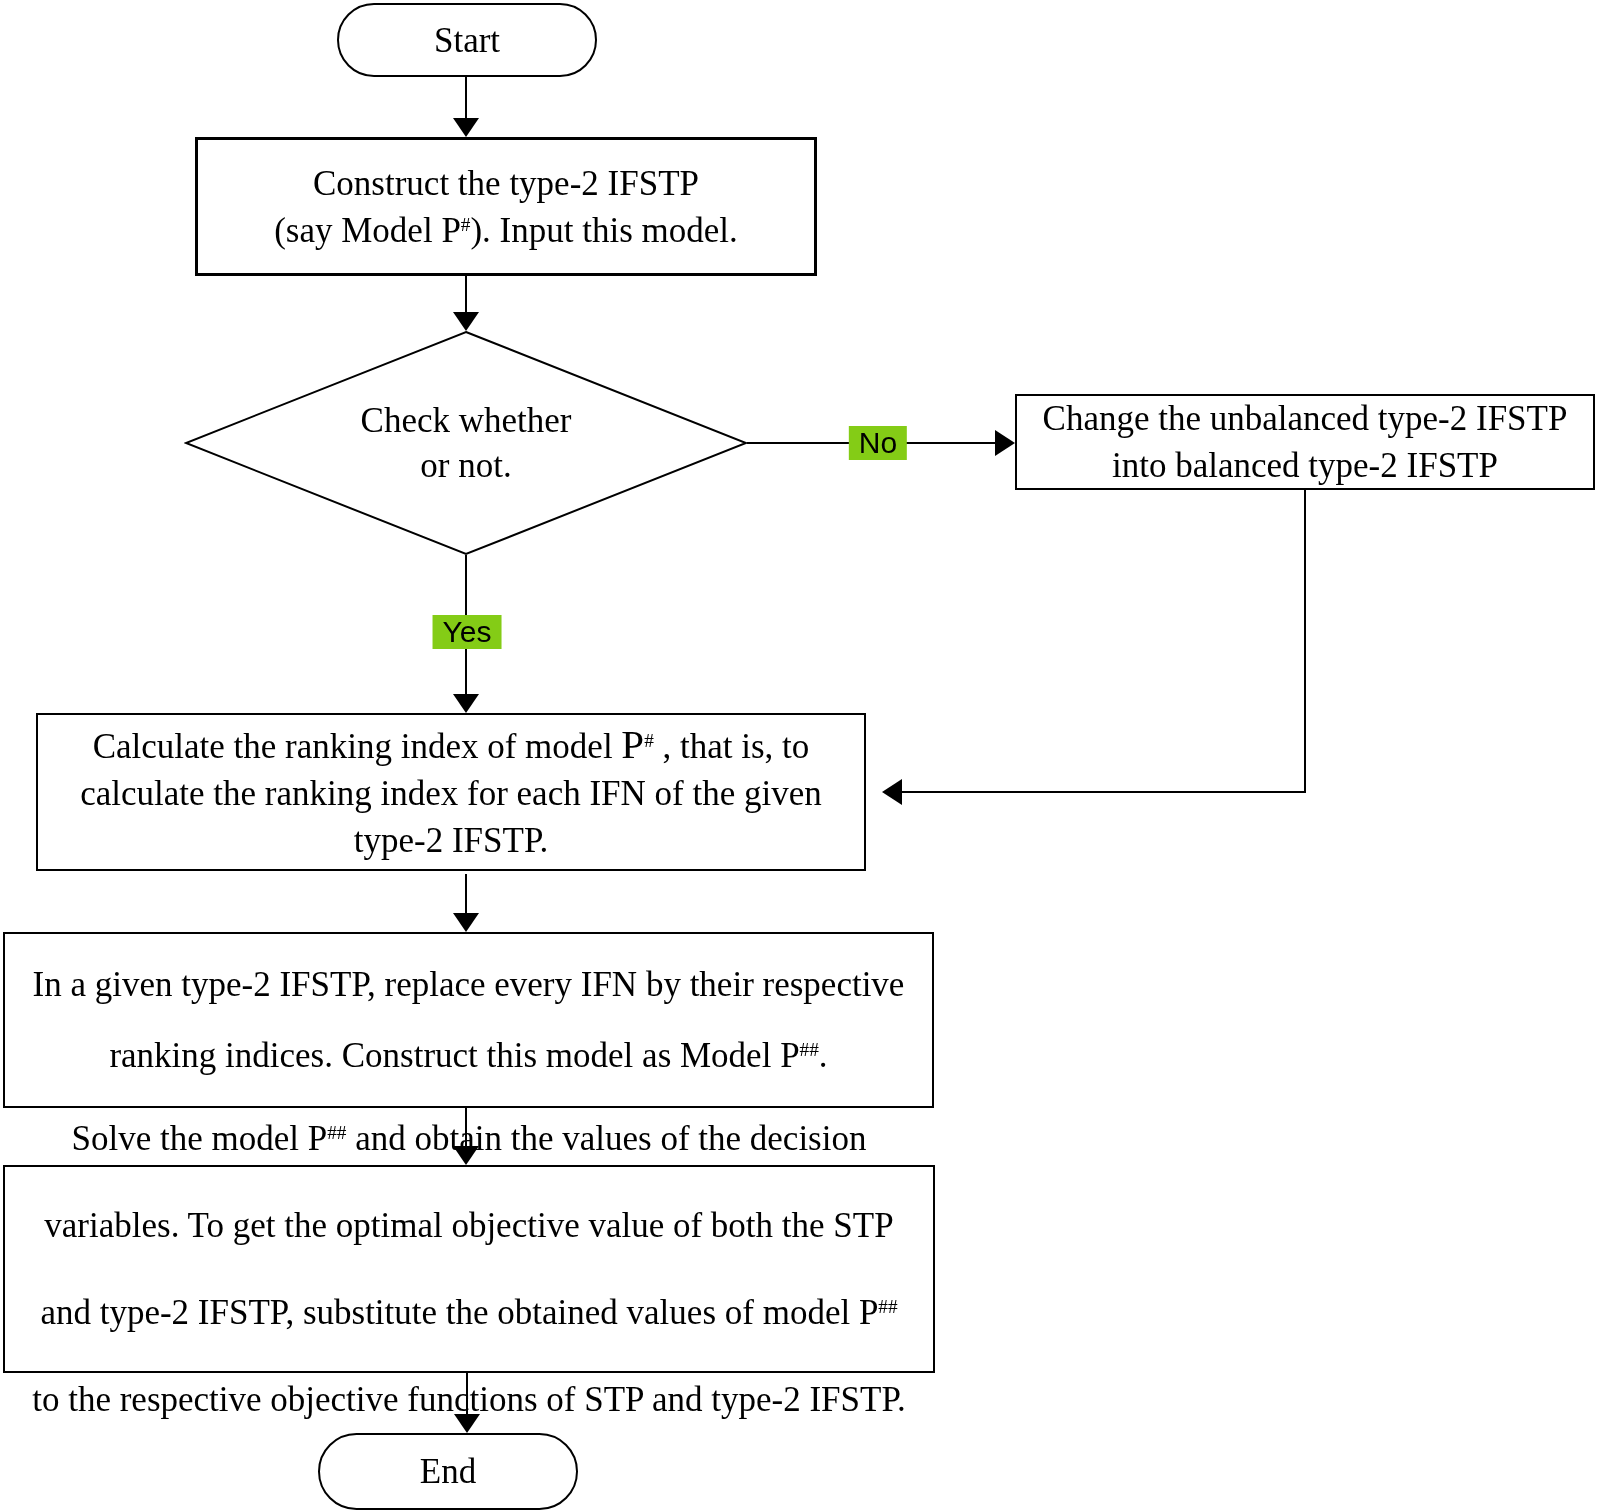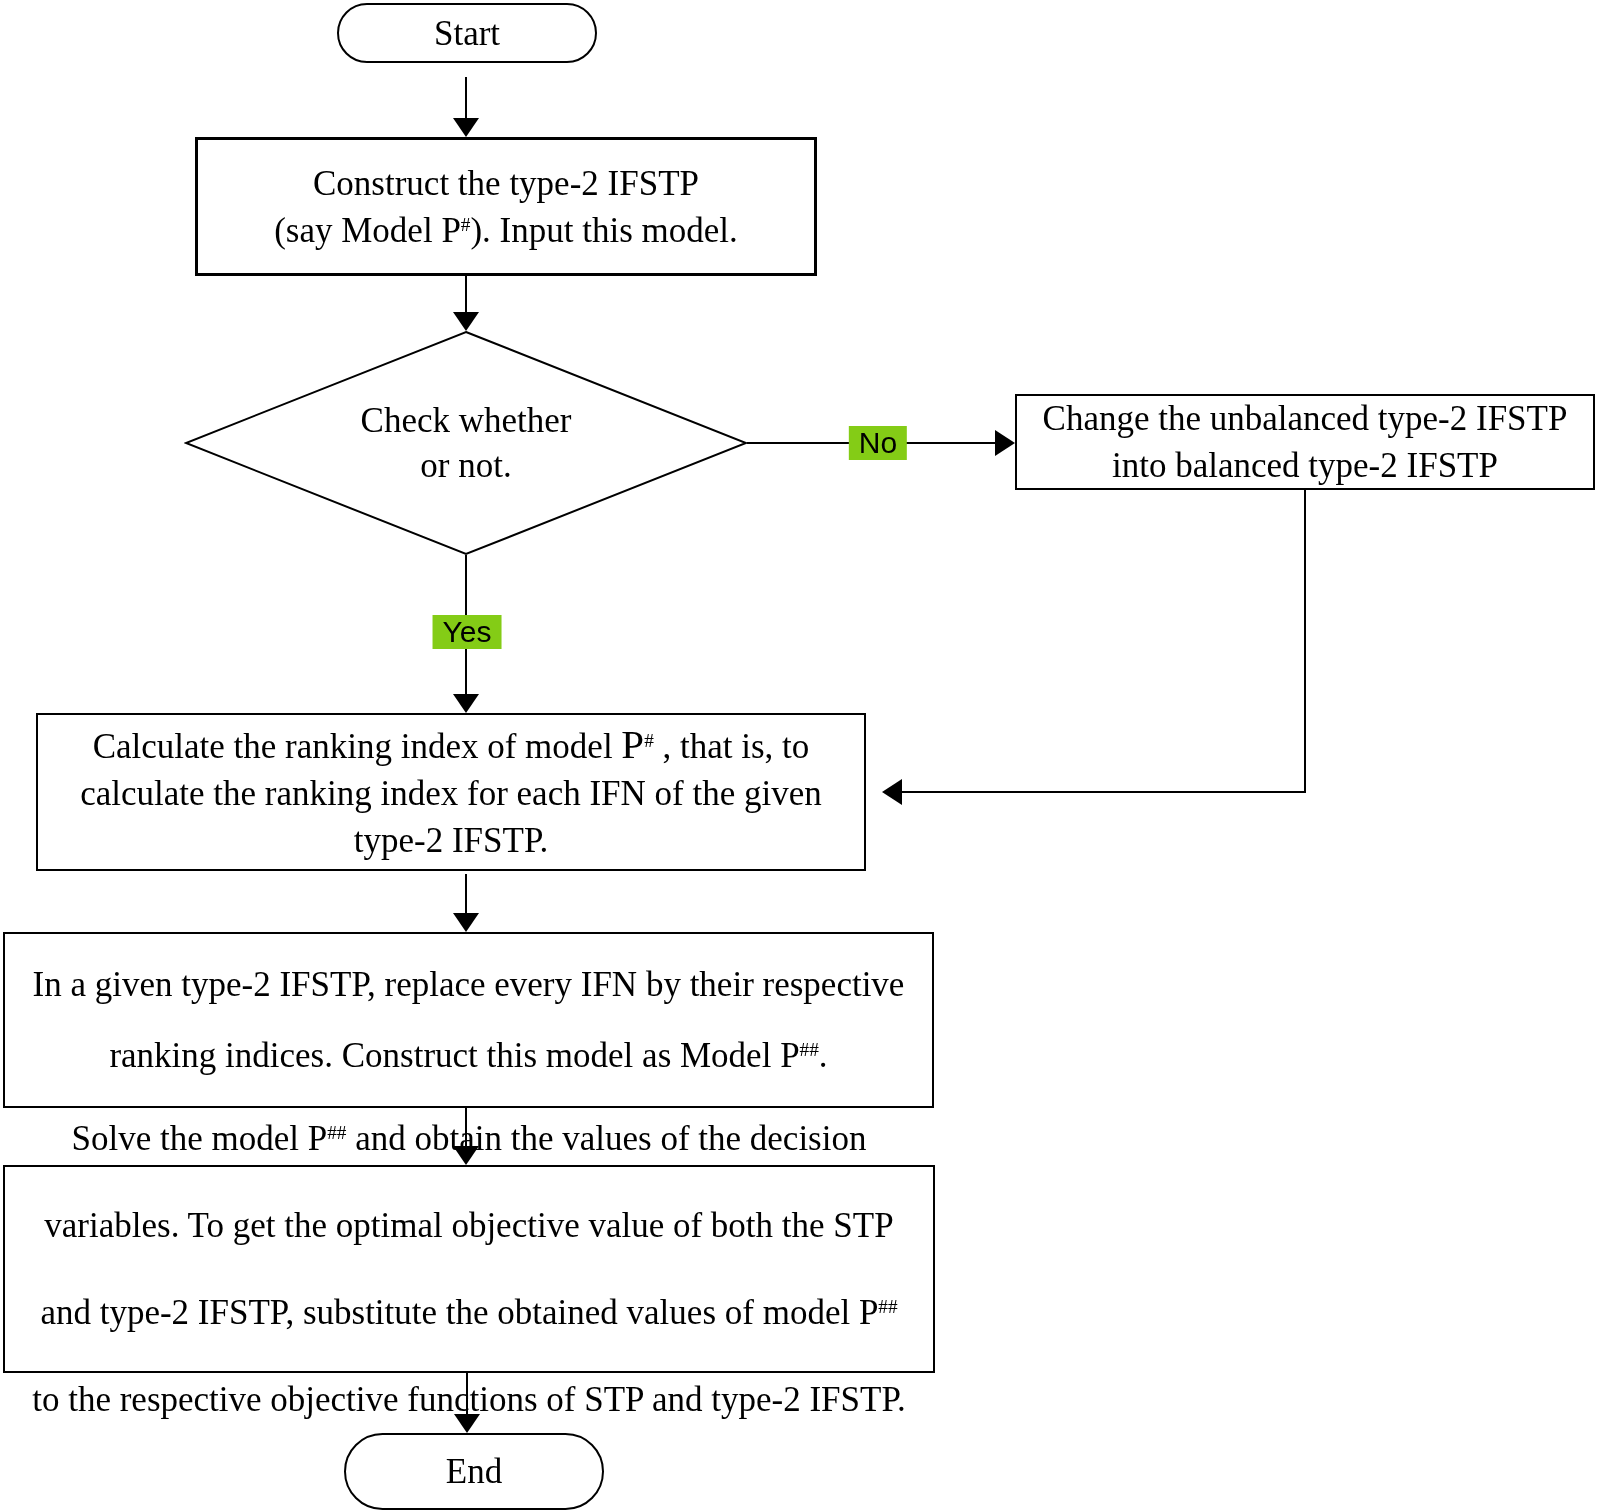--- a/index.html
+++ b/index.html
@@ -58,33 +58,33 @@
     position: absolute;
     font-family: "Liberation Sans", sans-serif;
     font-size: 30px;
     line-height: 34px;
     background: #84cc16;
     padding: 0 10px;
     transform: translate(-50%, -50%);
     white-space: nowrap;
   }
   
-  #start       { left: 337px; top: 3px;    width: 260px; height: 60px; }
+  #start       { left: 337px; top: 3px;    width: 260px; height: 74px; }
   #construct   { left: 155px; top: 137px;  width: 622px; height: 139px; border-width: 3px; margin-left: 40px; }
   #diamondWrap { position: absolute; left: 184px; top: 330px; width: 564px; height: 226px; }
   #diamondText {
     position: absolute; left: 0; top: 0; width: 100%; height: 100%;
     display: flex; flex-direction: column; justify-content: center; align-items: center;
     text-align: center; font-size: 35px; line-height: 45px;
   }
   #change      { left: 1015px; top: 394px; width: 580px; height: 96px; }
   #ranking     { left: 36px;  top: 713px;  width: 830px; height: 158px; }
   #replace     { left: 3px;   top: 932px;  width: 931px; height: 176px; gap: 24px; }
   #solve       { left: 3px;   top: 1165px; width: 932px; height: 208px; gap: 40px; }
-  #end         { left: 344px; top: 1433px; width: 260px; height: 77px; }
+  #end         { left: 318px; top: 1433px; width: 260px; height: 77px; }
 </style>
 </head>
 <body>
 
 <div id="canvas">
 
   <div class="node terminator" id="start">
     <span class="line">Start</span>
   </div>
 

